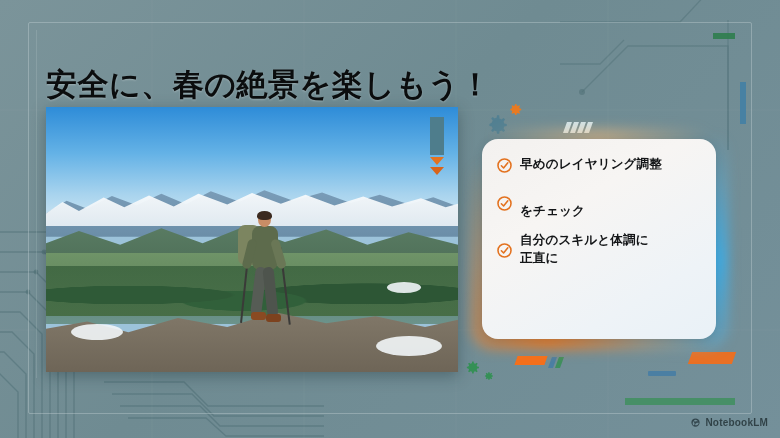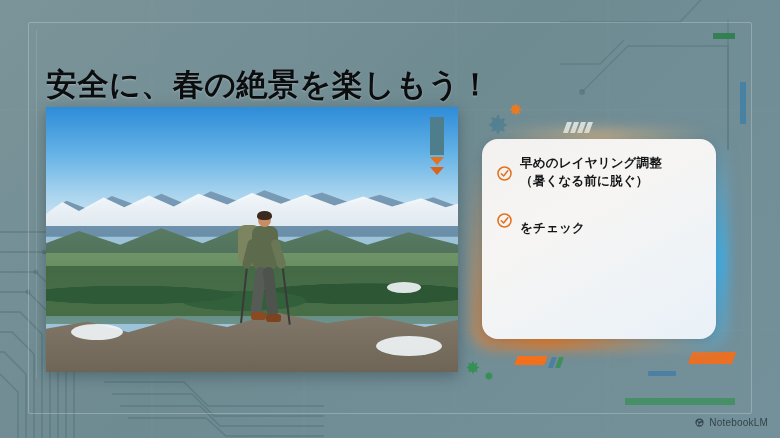--- a/index.html
+++ b/index.html
@@ -122,21 +122,21 @@
     background:#f4701c;transform:skewX(-20deg);}
   .green-bar{position:absolute;left:625px;top:398px;width:110px;height:7px;background:#3f8f5e;opacity:.85;}
   .blue-dash{position:absolute;left:648px;top:371px;width:28px;height:5px;background:#4b7fa3;border-radius:1px;}
   .green-dash{position:absolute;left:713px;top:33px;width:22px;height:6px;background:#2f7d4e;opacity:.9;}
   .blue-vert{position:absolute;left:740px;top:82px;width:6px;height:42px;background:#3f7fa6;opacity:.85;}
 
   
   .watermark{position:absolute;right:12px;bottom:10px;display:flex;align-items:center;gap:4px;
     opacity:.78;}
   .wm-icon svg{display:block;}
-  .wm-text{font-size:10px;color:#1d2c30;letter-spacing:.2px;font-weight:400;}
+  .wm-text{font-size:10px;color:#1d2c30;letter-spacing:.2px;font-weight:700;}
 </style>
 </head>
 <body>
 
 <div class="slide">
 
   <div class="bg-layer">
 
     <svg class="circuit-bl" viewBox="0 0 330 230">
       <g fill="none" stroke="rgba(52,88,94,.55)" stroke-width="1.4">
@@ -274,37 +274,48 @@
 
     <div class="bullet">
       <span class="check">
         <svg width="17" height="17" viewBox="0 0 24 24" fill="none" stroke="#e3721f" stroke-width="2.2" stroke-linecap="round" stroke-linejoin="round">
           <circle cx="12" cy="12" r="9.2"></circle>
             <path d="M7.6 12.4l3.1 3.1 6-7.4"></path>
         </svg>
       </span>
       <span class="btext">
         <span>早めのレイヤリング調整</span><br>
-        <span>（暑くなる前に脱ぐ）</span>
       </span>
     </div>
 
     <div class="bullet">
       <span class="check">
         <svg width="17" height="17" viewBox="0 0 24 24" fill="none" stroke="#e3721f" stroke-width="2.2" stroke-linecap="round" stroke-linejoin="round">
           <circle cx="12" cy="12" r="9.2"></circle>
             <path d="M7.6 12.4l3.1 3.1 6-7.4"></path>
         </svg>
       </span>
       <span class="btext">
         <br>
         <span>をチェック</span>
       </span>
     </div>
 
+    <div class="bullet">
+      <span class="check">
+        <svg width="17" height="17" viewBox="0 0 24 24" fill="none" stroke="#e3721f" stroke-width="2.2" stroke-linecap="round" stroke-linejoin="round">
+          <circle cx="12" cy="12" r="9.2"></circle>
+            <path d="M7.6 12.4l3.1 3.1 6-7.4"></path>
+        </svg>
+      </span>
+      <span class="btext">
+        <span>自分のスキルと体調に</span><br>
+        <span>正直に</span>
+      </span>
+    </div>
   </div>
 
   <div class="watermark">
     <span class="wm-icon">
       <svg width="11" height="11" viewBox="0 0 24 24" fill="#22333a">
         <path d="M12 3a9 9 0 109 9 9 9 0 00-9-9zm0 3.2a5.8 5.8 0 015.2 3.3H13a2.5 2.5 0 00-2.2 1.3L8.6 7.4A5.76 5.76 0 0112 6.2zM6.2 12a5.7 5.7 0 01.9-3.1l2.2 3.8a2.5 2.5 0 001.1 2.3l-2.2 3.8A5.78 5.78 0 016.2 12zm5.8 5.8a5.9 5.9 0 01-1.3-.15l2.2-3.8a2.5 2.5 0 002-1.35h4.3A5.8 5.8 0 0112 17.8z"></path>
       </svg>
     </span>
     <span class="wm-text">NotebookLM</span>
   </div>

